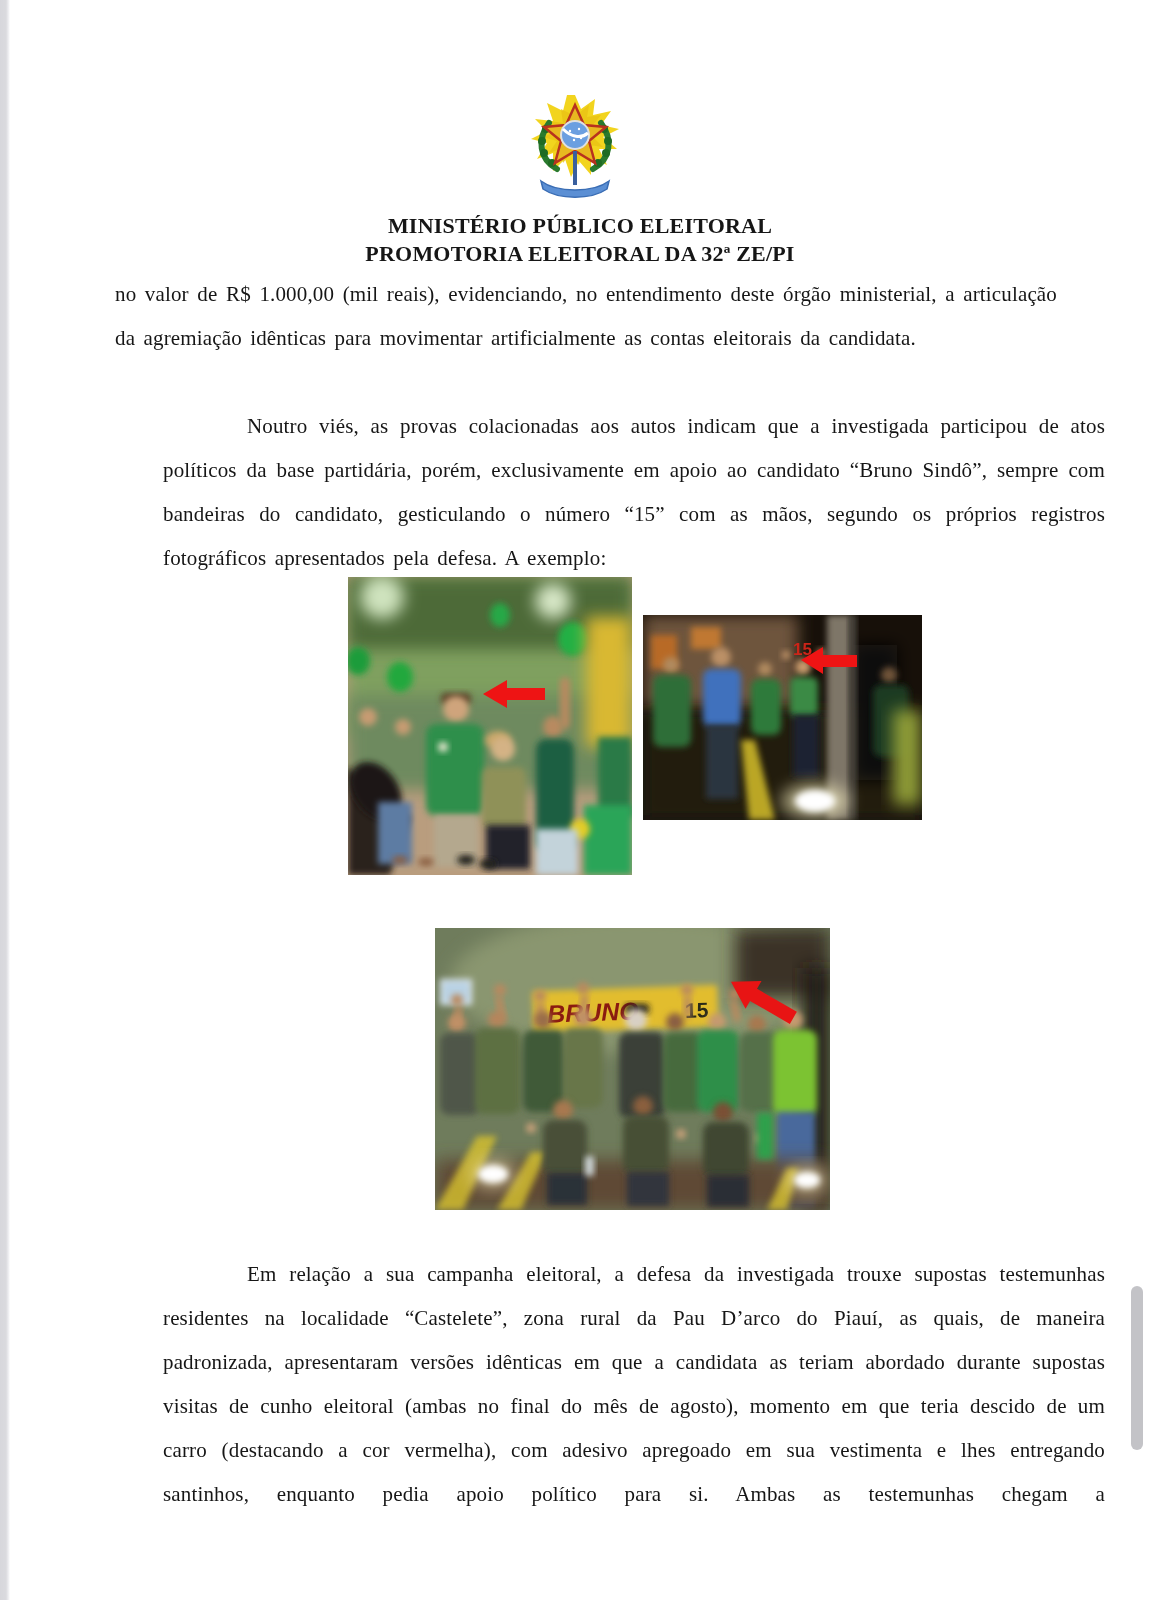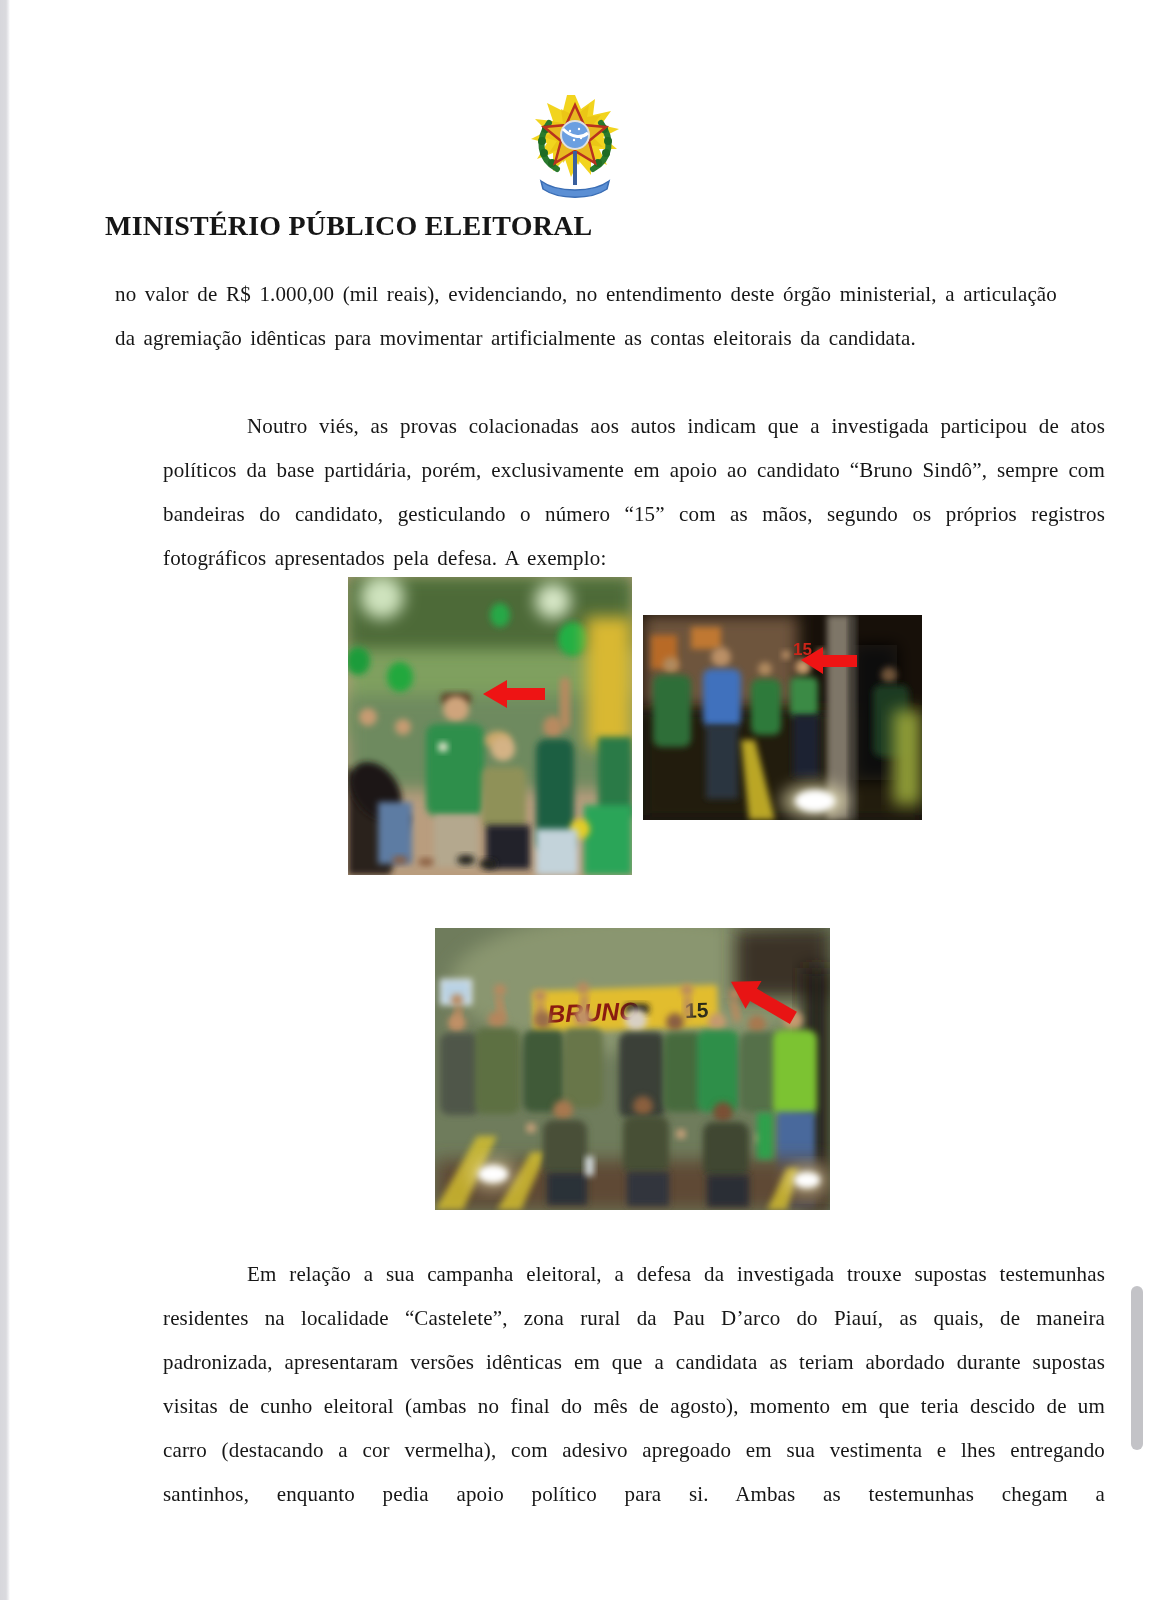--- a/index.html
+++ b/index.html
@@ -10,22 +10,22 @@
   .edge-strip {
     position:absolute; left:0; top:0; width:10px; height:1600px;
     background:linear-gradient(90deg,#d7d7dc 0%,#dadade 60%,#efeff2 85%,#ffffff 100%);
   }
   .scroll-thumb {
     position:absolute; left:1131px; top:1286px; width:12px; height:164px;
     background:#c3c3c7; border-radius:7px;
   }
   .emblem { position:absolute; left:527px; top:93px; width:96px; height:106px; }
   .title-block {
-    position:absolute; left:105px; top:212px; width:950px; text-align:left;
-    font-weight:bold; font-size:28px; line-height:28px; letter-spacing:0.2px;
+    position:absolute; left:105px; top:212px; width:950px; text-align:center;
+    font-weight:bold; font-size:22px; line-height:28px; letter-spacing:0.2px;
   }
   .para {
     position:absolute; left:115px; width:942px;
     font-size:21px; line-height:44px; text-align:justify;
     word-spacing:3px; letter-spacing:0.15px;
   }
   .para.indent { text-indent:84px;margin-left:48px; }
   .p1 { top:272px; }
   .p2 { top:404px; }
   .p3 { top:1252px; text-align-last:justify; }
@@ -71,20 +71,21 @@
           <circle cx="47" cy="47" r="1.2"></circle>
           <circle cx="54" cy="45" r="1.2"></circle>
       </g>
       <rect x="46" y="58" width="4" height="34" fill="#3a5f9e"></rect>
       <path d="M14,88 C30,100 66,100 82,88 L80,96 C64,107 32,107 16,96 Z" fill="#5b8fd4" stroke="#3a6db4" stroke-width="1.5"></path>
     </svg>
   </div>
 
   <div class="title-block">
     <div>MINISTÉRIO PÚBLICO ELEITORAL</div>
+    <div>PROMOTORIA ELEITORAL DA 32ª ZE/PI</div>
   </div>
 
   <div class="para p1">no valor de R$ 1.000,00 (mil reais), evidenciando, no entendimento deste órgão ministerial, a articulação da agremiação idênticas para movimentar artificialmente as contas eleitorais da candidata.</div>
   <div class="para indent p2">Noutro viés, as provas colacionadas aos autos indicam que a investigada participou de atos políticos da base partidária, porém, exclusivamente em apoio ao candidato “Bruno Sindô”, sempre com bandeiras do candidato, gesticulando o número “15” com as mãos, segundo os próprios registros fotográficos apresentados pela defesa. A exemplo:</div>
   <div class="para indent p3">Em relação a sua campanha eleitoral, a defesa da investigada trouxe supostas testemunhas residentes na localidade “Castelete”, zona rural da Pau D’arco do Piauí, as quais, de maneira padronizada, apresentaram versões idênticas em que a candidata as teriam abordado durante supostas visitas de cunho eleitoral (ambas no final do mês de agosto), momento em que teria descido de um carro (destacando a cor vermelha), com adesivo apregoado em sua vestimenta e lhes entregando santinhos, enquanto pedia apoio político para si. Ambas as testemunhas chegam a</div>
 
   <div class="photo photo1">
     <svg viewBox="0 0 284 298" xmlns="http://www.w3.org/2000/svg">
       <defs>
         <filter id="b1" x="-40%" y="-40%" width="180%" height="180%">

